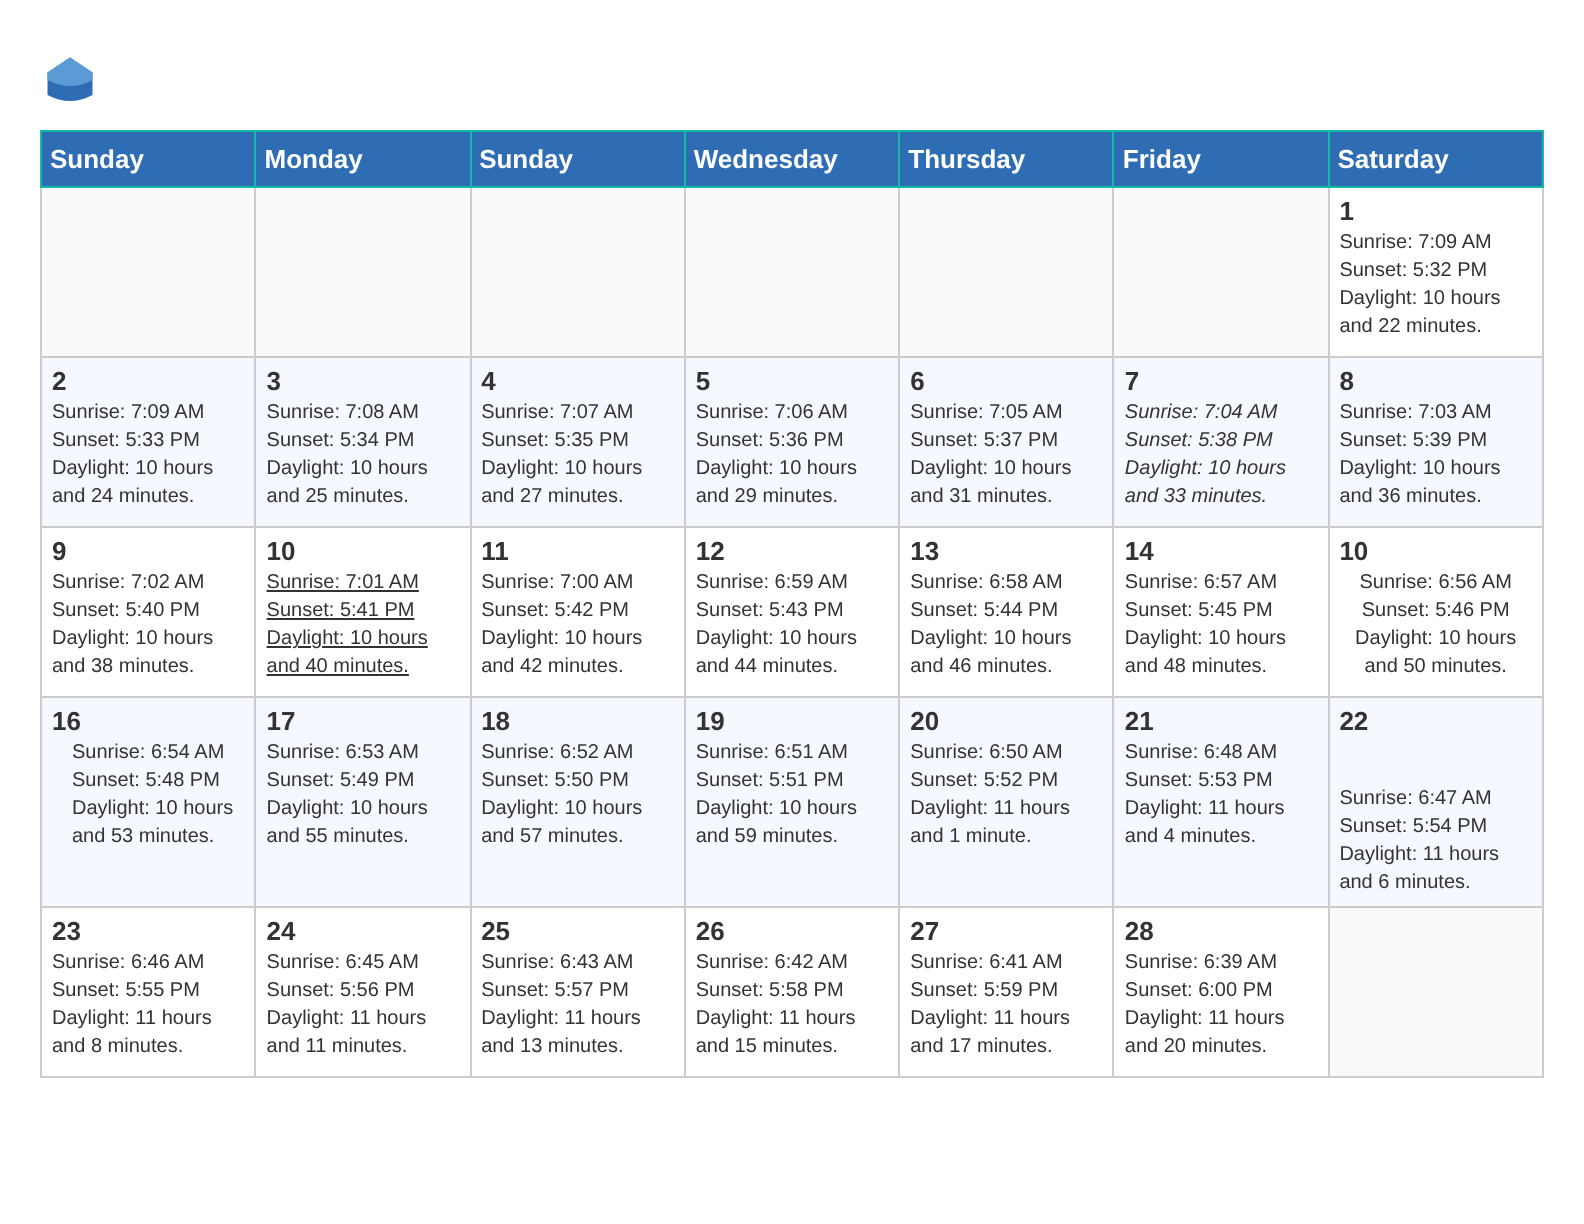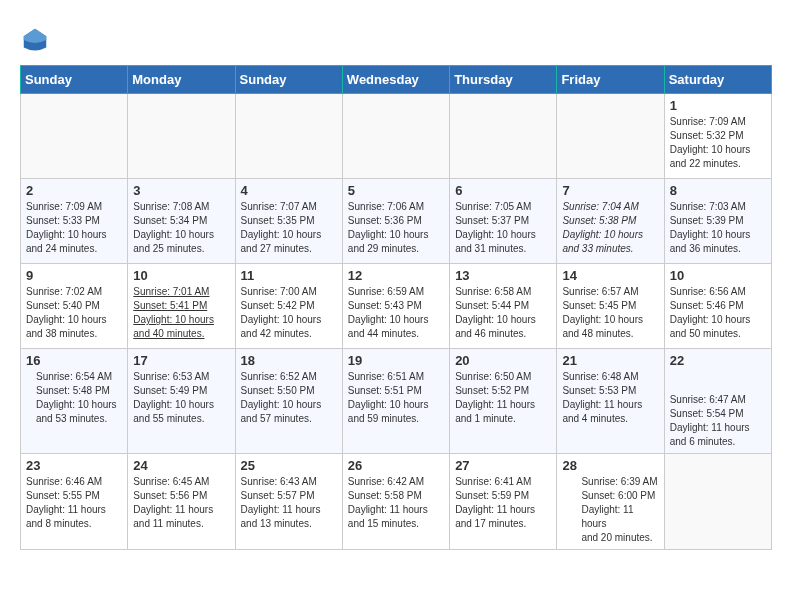--- a/index.html
+++ b/index.html
@@ -241,21 +241,21 @@
         </td>
         <td>
           <span class="day-number">14</span>
           <div class="day-info" style="white-space: pre-line;">Sunrise: 6:57 AM
 Sunset: 5:45 PM
 Daylight: 10 hours
 and 48 minutes.</div>
         </td>
         <td>
           <span class="day-number">10</span>
-          <div class="day-info" style="white-space: pre-line;">Sunrise: 6:56 AM
+          <div class="day-info" style="white-space: pre-line; text-align: center;">Sunrise: 6:56 AM
 Sunset: 5:46 PM
 Daylight: 10 hours
 and 50 minutes.</div>
         </td>
       </tr>
       <tr>
         <td>
           <span class="day-number">16</span>
           <div class="day-info" style="white-space: pre-line; margin-left: 10px;">Sunrise: 6:54 AM
 Sunset: 5:48 PM
@@ -336,21 +336,21 @@
         </td>
         <td>
           <span class="day-number">27</span>
           <div class="day-info" style="white-space: pre-line;">Sunrise: 6:41 AM
 Sunset: 5:59 PM
 Daylight: 11 hours
 and 17 minutes.</div>
         </td>
         <td>
           <span class="day-number">28</span>
-          <div class="day-info" style="white-space: pre-line; margin-left: 19px;">Sunrise: 6:39 AM
+          <div class="day-info" style="white-space: pre-line;">Sunrise: 6:39 AM
 Sunset: 6:00 PM
 Daylight: 11 hours
 and 20 minutes.</div>
         </td>
         <td class="empty-cell"></td>
       </tr>
     </tbody>
 </table>
 
 </body></html>

